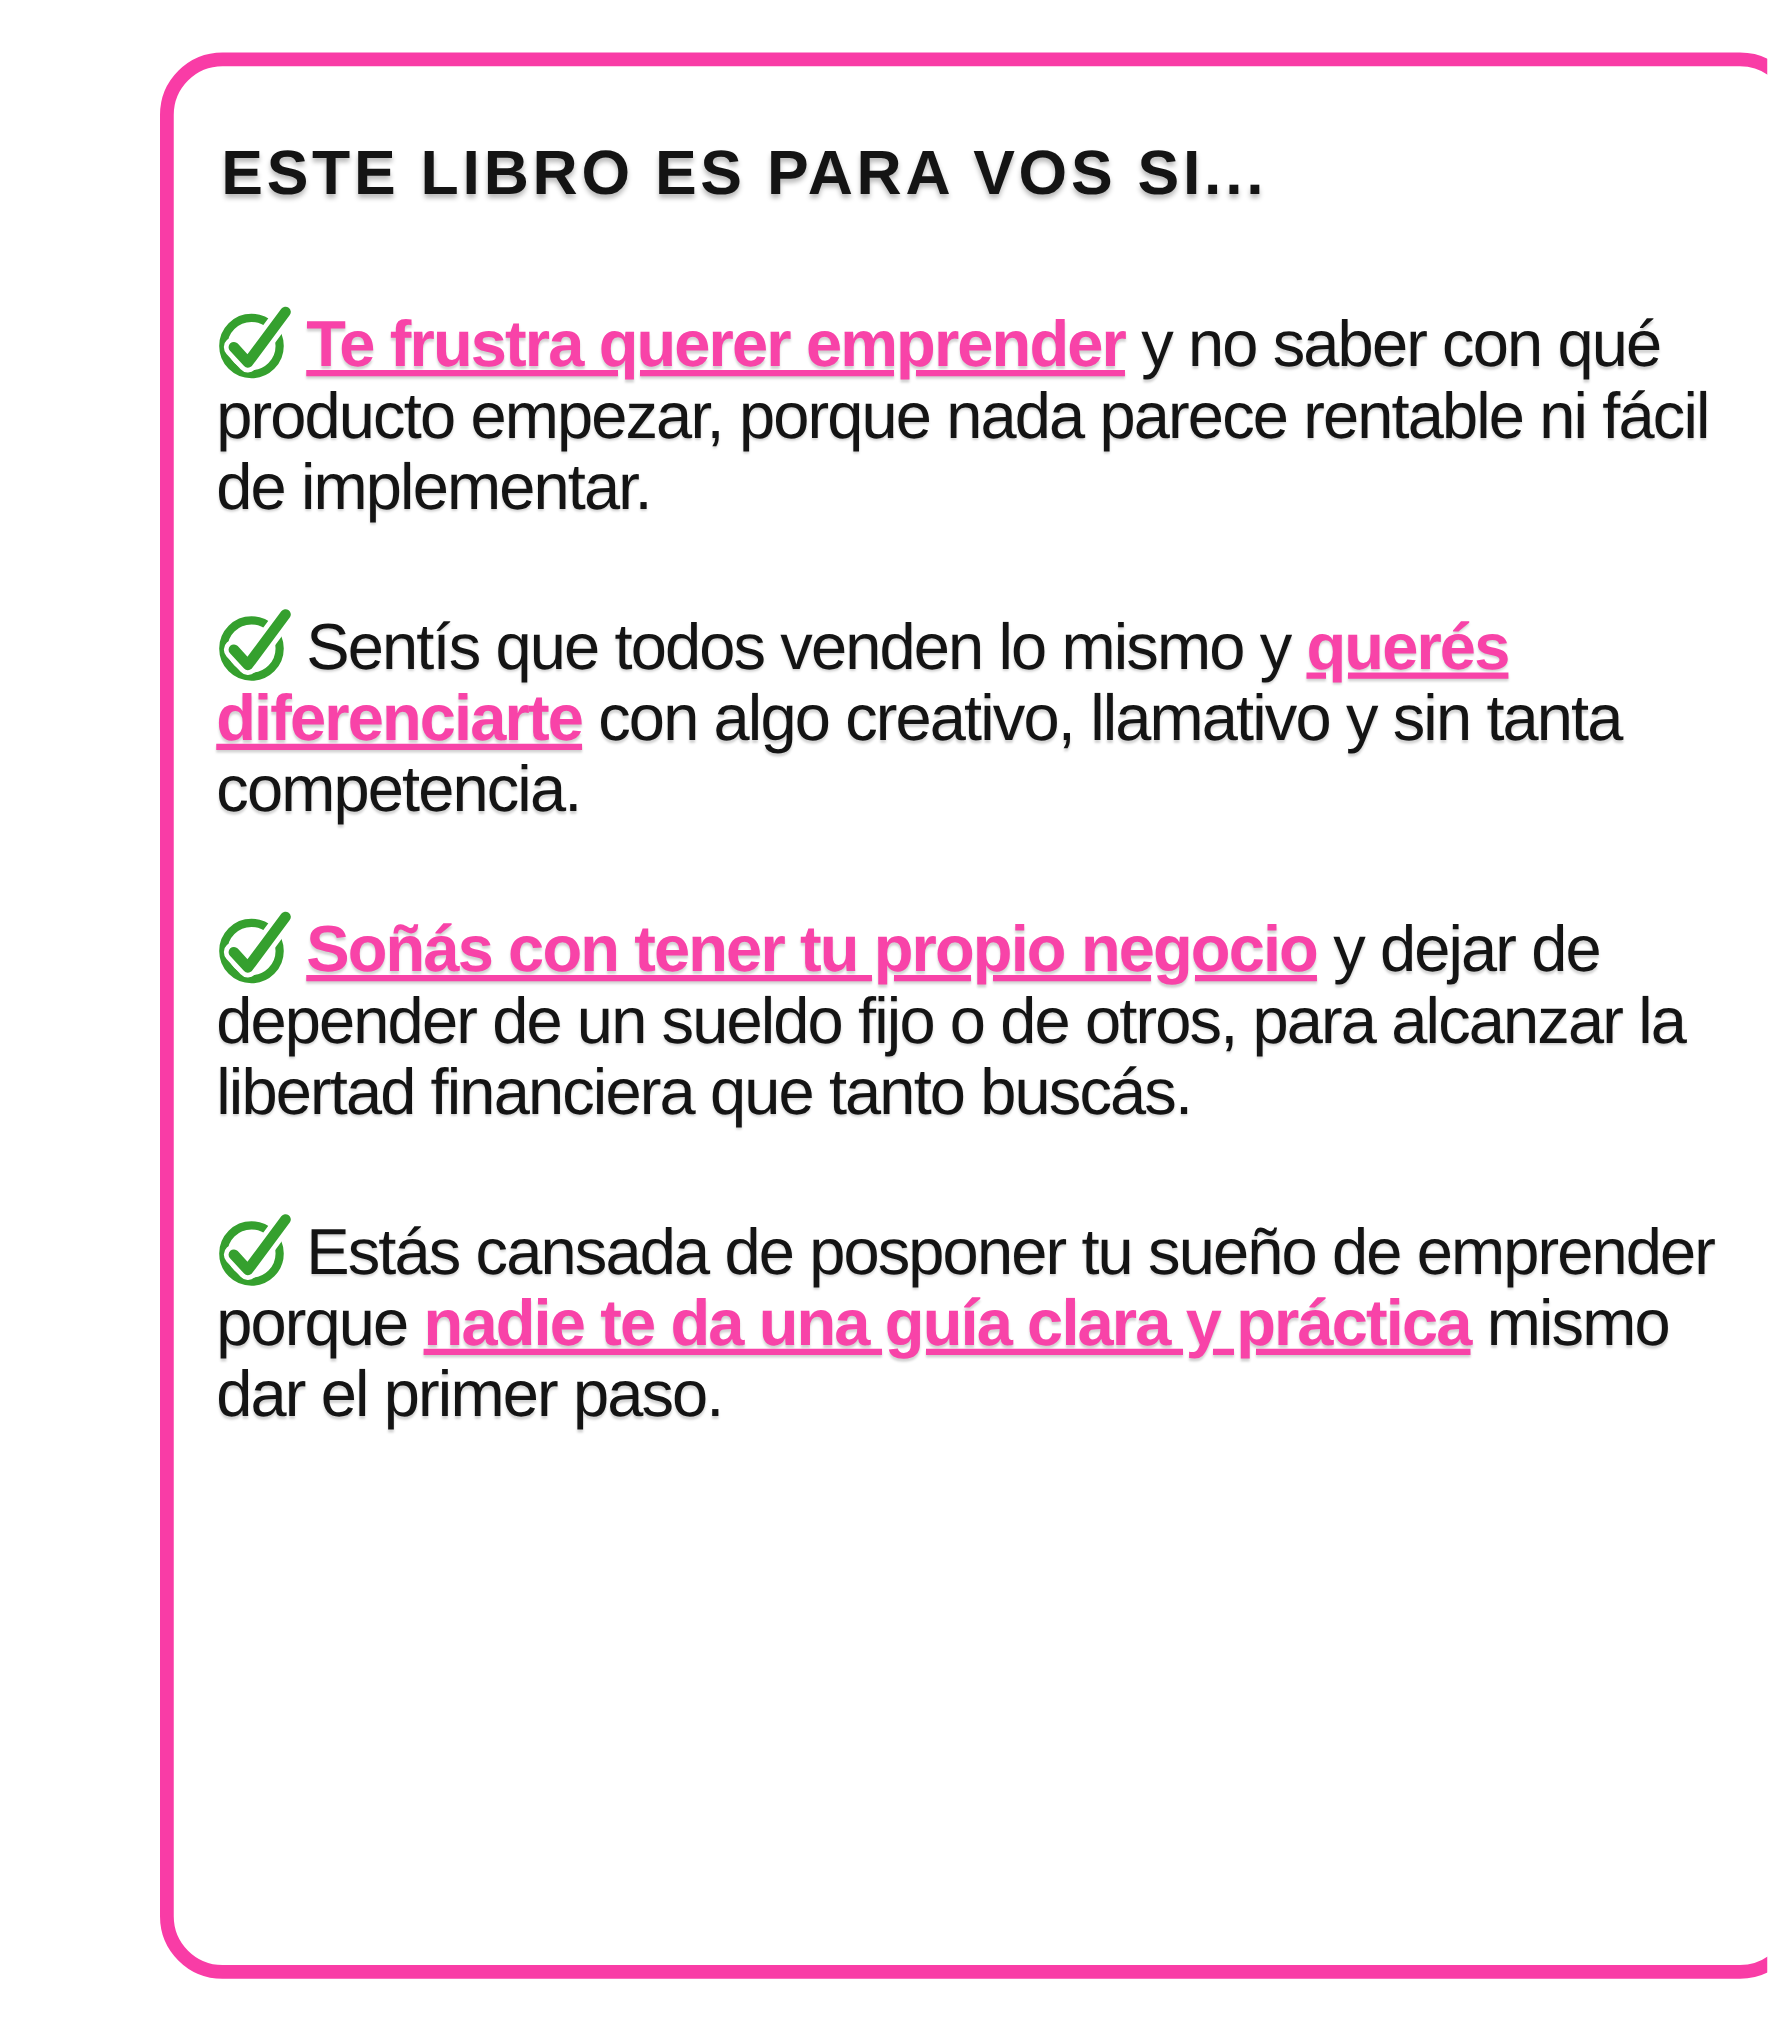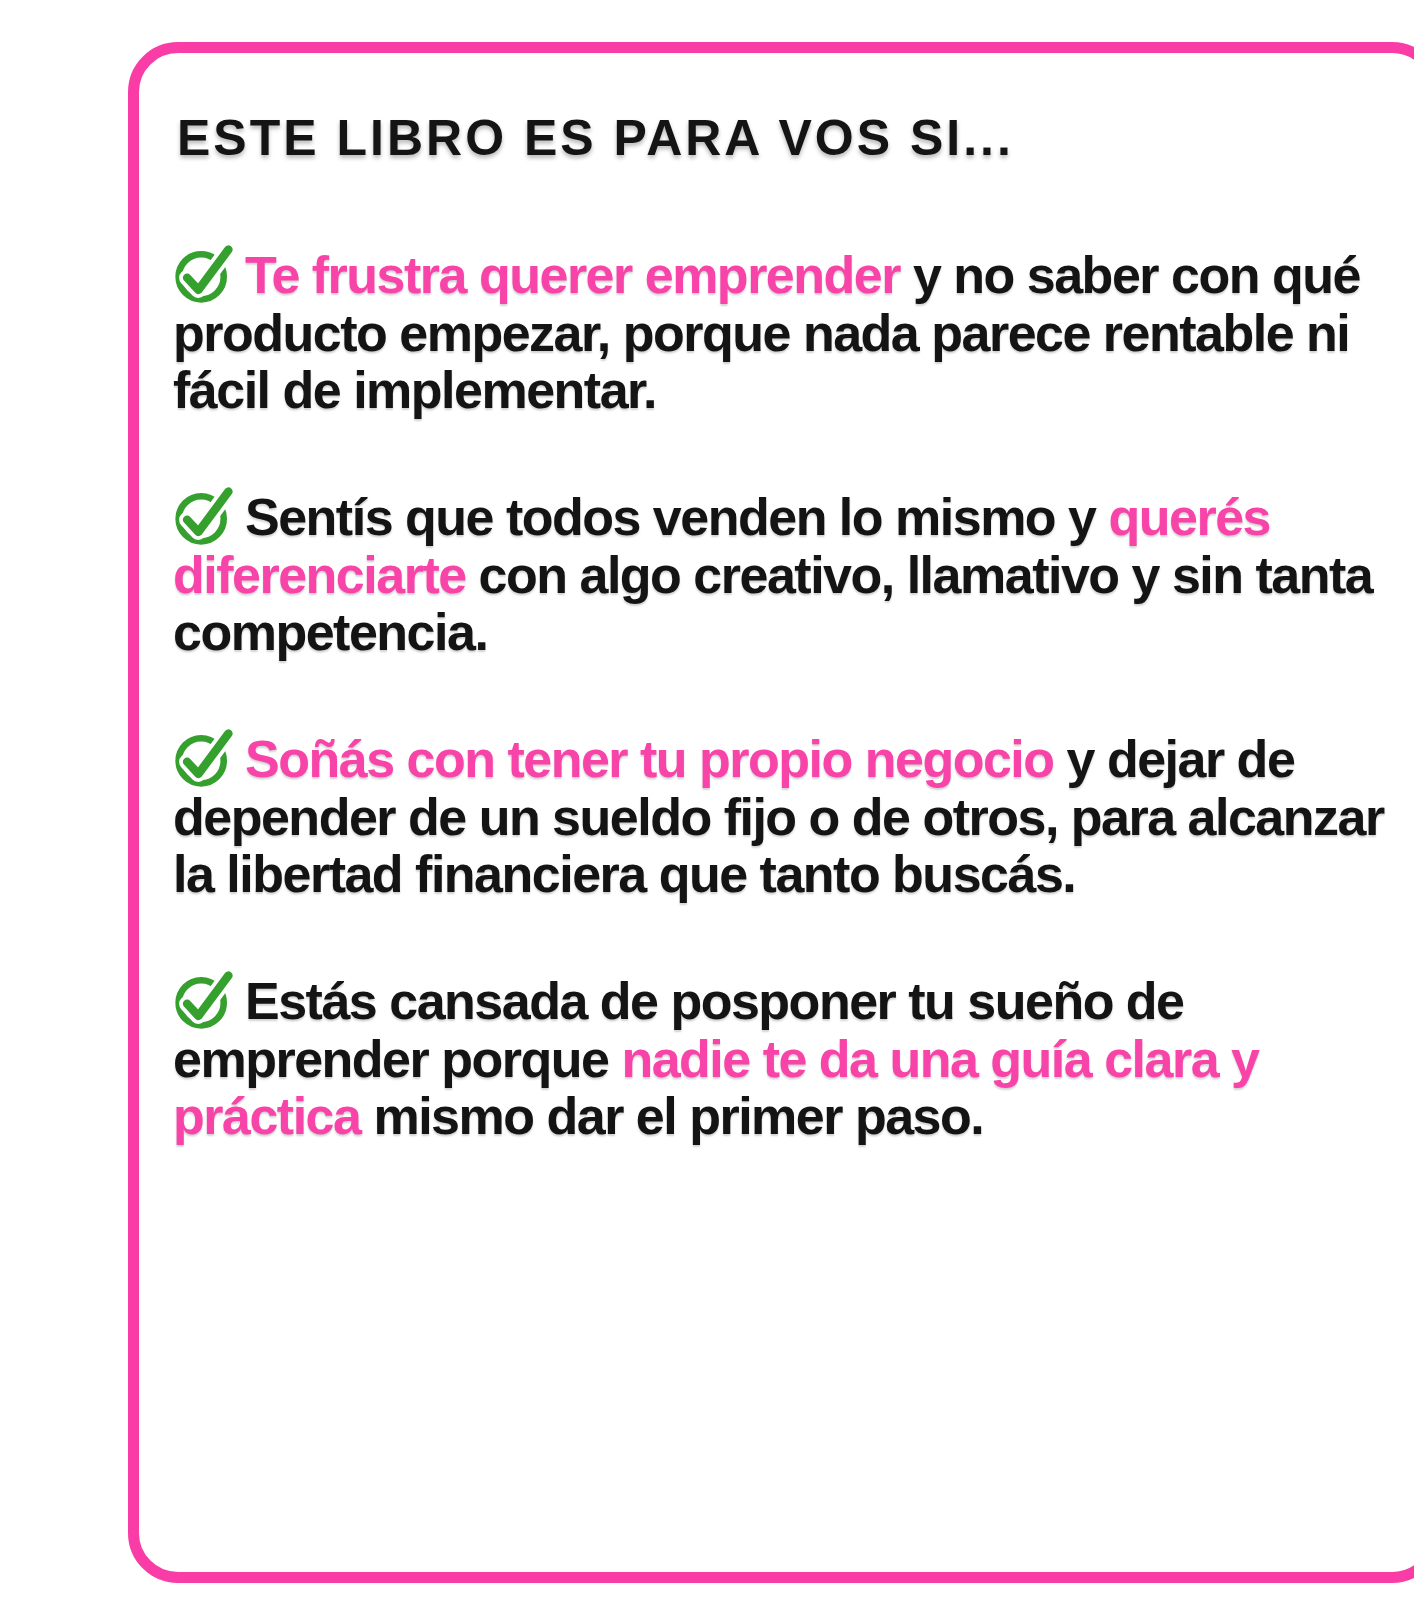--- a/index.html
+++ b/index.html
@@ -50,22 +50,23 @@
     display: inline-block;
     width: 62px;
     height: 62px;
     margin-right: 10px;
     vertical-align: -12px;
   }
   .bullet .icon svg { display: block; }
   .hl {
     color: var(--pink, #f843a8);
     font-weight: bold;
+    text-decoration: underline;
   }
-  .plain { color: var(--text-black, #141414); font-weight: bold; }
+  .plain { color: var(--text-black, #141414); }
 </style>
 </head>
 <body>
 
 <div class="page">
   <div class="card">
     <h1 class="title">ESTE LIBRO ES PARA VOS SI...</h1>
     <div class="bullets">
   <p class="bullet">
     <span class="icon">

